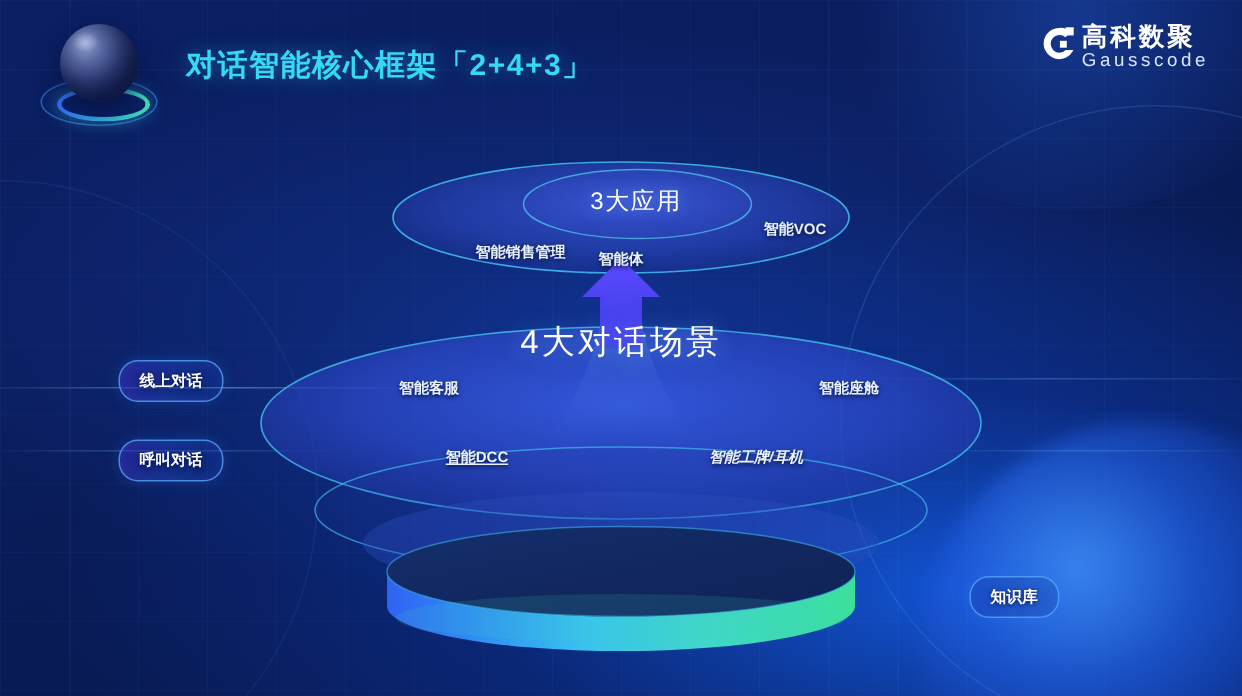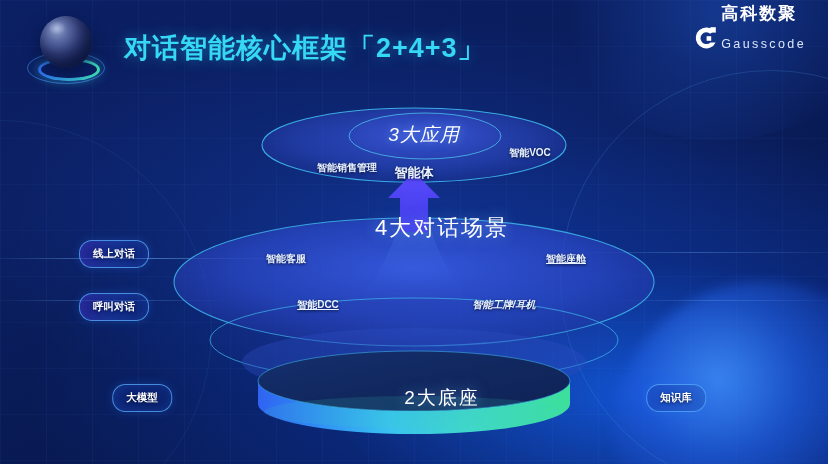--- a/index.html
+++ b/index.html
@@ -114,89 +114,87 @@
     width: 76px;
     height: 30px;
     border-radius: 50%;
     border: 1px solid rgba(70,150,255,0.55);
   }
 
   .page-title {
     position: absolute;
     left: 124px;
     top: 30px;
-    font-size: 27px;
+    font-size: 20px;
     font-weight: bold;
     letter-spacing: 1px;
     color: #35d9f5;
     text-shadow: 0 0 14px rgba(40,190,240,0.45);
     white-space: nowrap;
   }
 
   .brand {
     position: absolute;
     right: 22px;
-    top: 5px;
+    top: 16px;
     display: flex;
-    align-items: flex-end;
+    align-items: flex-start;
     gap: 2px;
   }
   .brand-mark {
     width: 26px;
     height: 26px;
     position: relative;
     flex: none;
   }
   .brand-text { line-height: 1; }
   .brand-cn {
     font-size: 17px;
     font-weight: bold;
     color: #ffffff;
     letter-spacing: 2px;
   }
   .brand-en {
     font-size: 12.5px;
     color: #dbe6ff;
     letter-spacing: 2.4px;
-    margin-top: 16px;
+    margin-top: 1px;
   }
 
   
   .diagram { position: absolute; inset: 0; }
   .diagram svg { position: absolute; left: 0; top: 0; }
 
   .lbl {
     position: absolute;
     white-space: nowrap;
     font-weight: bold;
     transform: translate(-50%, -50%);
   }
   .lbl-tier-title {
-    font-size: 19px;
+    font-size: 16px;
     font-weight: normal;
     color: #ffffff;
     letter-spacing: 1px;
     text-shadow: 0 0 10px rgba(120,190,255,0.5);
-    font-style: italic;
   }
   .lbl-big {
     font-size: 22px;
     font-weight: normal;
     color: #ffffff;
     letter-spacing: 2px;
     text-shadow: 0 0 14px rgba(120,190,255,0.6);
-    margin-left: 28px;
   }
   .lbl-node {
     font-size: 10px;
     color: #e9f2ff;
     text-shadow: 0 1px 3px rgba(4,14,50,0.9);
   }
   .lbl-agent {
-    font-size: 13px;
+    font-size: 10px;
     color: #eaf3ff;
     text-shadow: 0 1px 3px rgba(4,14,50,0.9);
   }
 
   
   .pill {
     position: absolute;
     transform: translate(-50%, -50%);
     display: flex;
     align-items: center;
@@ -354,26 +352,24 @@
       </g>
     </svg>
 
     <div class="lbl lbl-tier-title" style="left:424px; top:135px;">3大应用</div>
     <div class="lbl lbl-node" style="left:311px; top:168px;margin-left:36px;">智能销售管理</div>
     <div class="lbl lbl-node" style="left:530px; top:153px;">智能VOC</div>
     <div class="lbl lbl-agent" style="left:414px; top:173px;">智能体</div>
 
     <div class="lbl lbl-big" style="left:414px; top:228px;">4大对话场景</div>
     <div class="lbl lbl-node" style="left:286px; top:259px;">智能客服</div>
-    <div class="lbl lbl-node" style="left:566px; top:259px;text-decoration:underline;">智能座舱</div>
+    <div class="lbl lbl-node" style="left:566px; top:259px;">智能座舱</div>
     <div class="lbl lbl-node" style="left:318px; top:305px;text-decoration:underline;">智能DCC</div>
     <div class="lbl lbl-node" style="left:504px; top:305px;font-style:italic;">智能工牌/耳机</div>
 
-    <div class="lbl lbl-big" style="left:414px; top:398px; font-size:19px;">2大底座</div>
 
     <div class="pill" style="left:114px; top:254px;">线上对话</div>
     <div class="pill" style="left:114px; top:307px;">呼叫对话</div>
 
-    <div class="pill plain" style="left:142px; top:398px;">大模型</div>
     <div class="pill plain" style="left:676px; top:398px;">知识库</div>
 
   </div>
 </div>
 
 </body></html>

